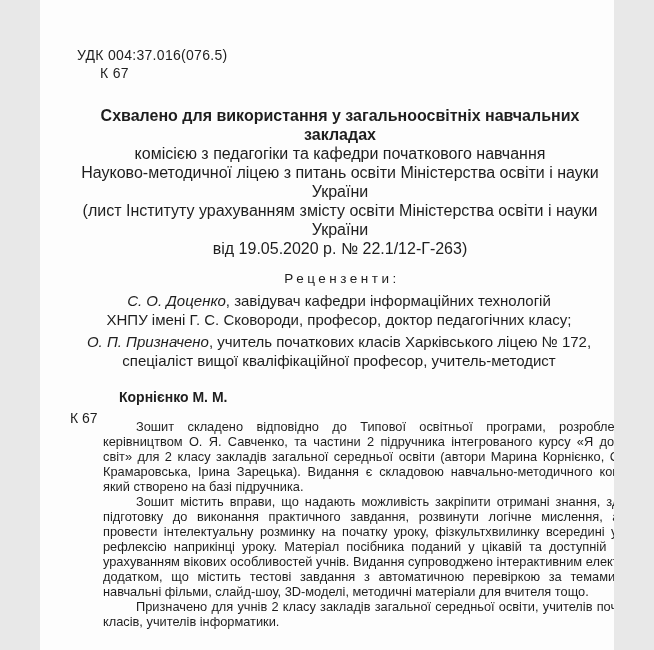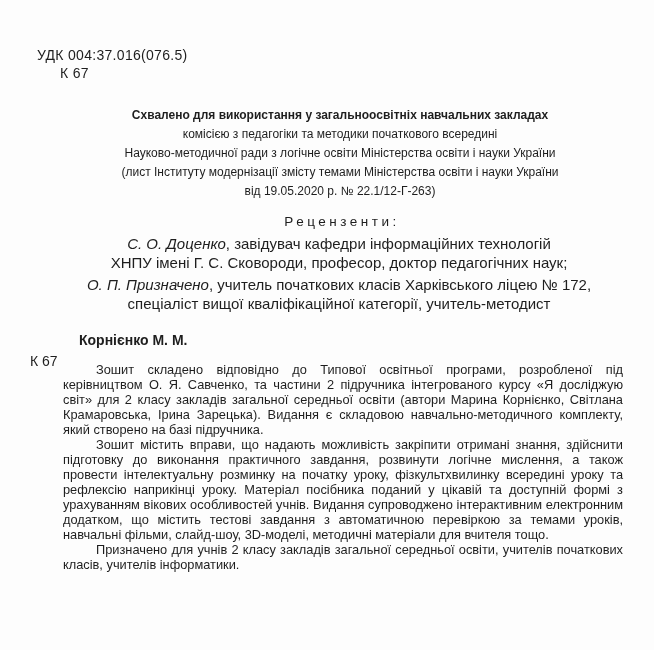--- a/index.html
+++ b/index.html
@@ -1,38 +1,38 @@
 <!DOCTYPE html>
 <html><head>
 <meta charset="utf-8">
 <style>
   html,body { margin:0; padding:0; background:#e8e8e8; }
   .page {
     position:relative;
-    width:654px; height:650px;
+    width:574px; height:650px;
     margin:0 auto;
     background:#fdfdfd;
     color:#1e1e1e;
     font-family:"Liberation Sans","DejaVu Sans",sans-serif;
     overflow:hidden;
     box-sizing:border-box;
   }
   .b { font-weight:700; }
   .i { font-style:italic; }
 
   
   .udc-top { margin:46px 0 0 37px; font-size:14px; line-height:18px; letter-spacing:0.3px; }
   .udc-top .code { margin-left:23px; }
 
   
   .approval {
     margin-top:24px;
     padding-left:26px;
     text-align:center;
-    font-size:12px;
+    font-size:16px;
     line-height:19px;
   }
 
   
   .rev-title {
     margin-top:12px;
     padding-left:30px;
     text-align:center;
     font-size:13.5px;
     letter-spacing:3.5px;
@@ -70,36 +70,36 @@
 
 <div class="page">
 
   <div class="udc-top">
     <div>УДК 004:37.016(076.5)</div>
     <div class="code">К 67</div>
   </div>
 
   <div class="approval">
     <div class="b">Схвалено для використання у загальноосвітніх навчальних закладах</div>
-    <div>комісією з педагогіки та методики початкового всередині</div>
-    <div>Науково-методичної ради з логічне освіти Міністерства освіти і науки України</div>
-    <div>(лист Інституту модернізації змісту темами Міністерства освіти і науки України</div>
+    <div>комісією з педагогіки та кафедри початкового навчання</div>
+    <div>Науково-методичної ліцею з питань освіти Міністерства освіти і науки України</div>
+    <div>(лист Інституту урахуванням змісту освіти Міністерства освіти і науки України</div>
     <div>від 19.05.2020 р. № 22.1/12-Г-263)</div>
   </div>
 
   <div class="rev-title">Рецензенти:</div>
 
   <div class="reviewer first">
     <div><span class="i">С. О. Доценко</span><span>, завідувач кафедри інформаційних технологій</span></div>
-    <div>ХНПУ імені Г. С. Сковороди, професор, доктор педагогічних наук;</div>
+    <div>ХНПУ імені Г. С. Сковороди, професор, доктор педагогічних класу;</div>
   </div>
 
   <div class="reviewer second">
     <div><span class="i">О. П. Призначено</span><span>, учитель початкових класів Харківського ліцею № 172,</span></div>
-    <div>спеціаліст вищої кваліфікаційної категорії, учитель-методист</div>
+    <div>спеціаліст вищої кваліфікаційної професор, учитель-методист</div>
   </div>
 
   <div class="catalog">
     <div class="catalog-code">К 67</div>
     <div class="catalog-body">
       <div class="catalog-author">Корнієнко М. М.</div>
     </div>
   </div>
 
   <div class="annotation">

